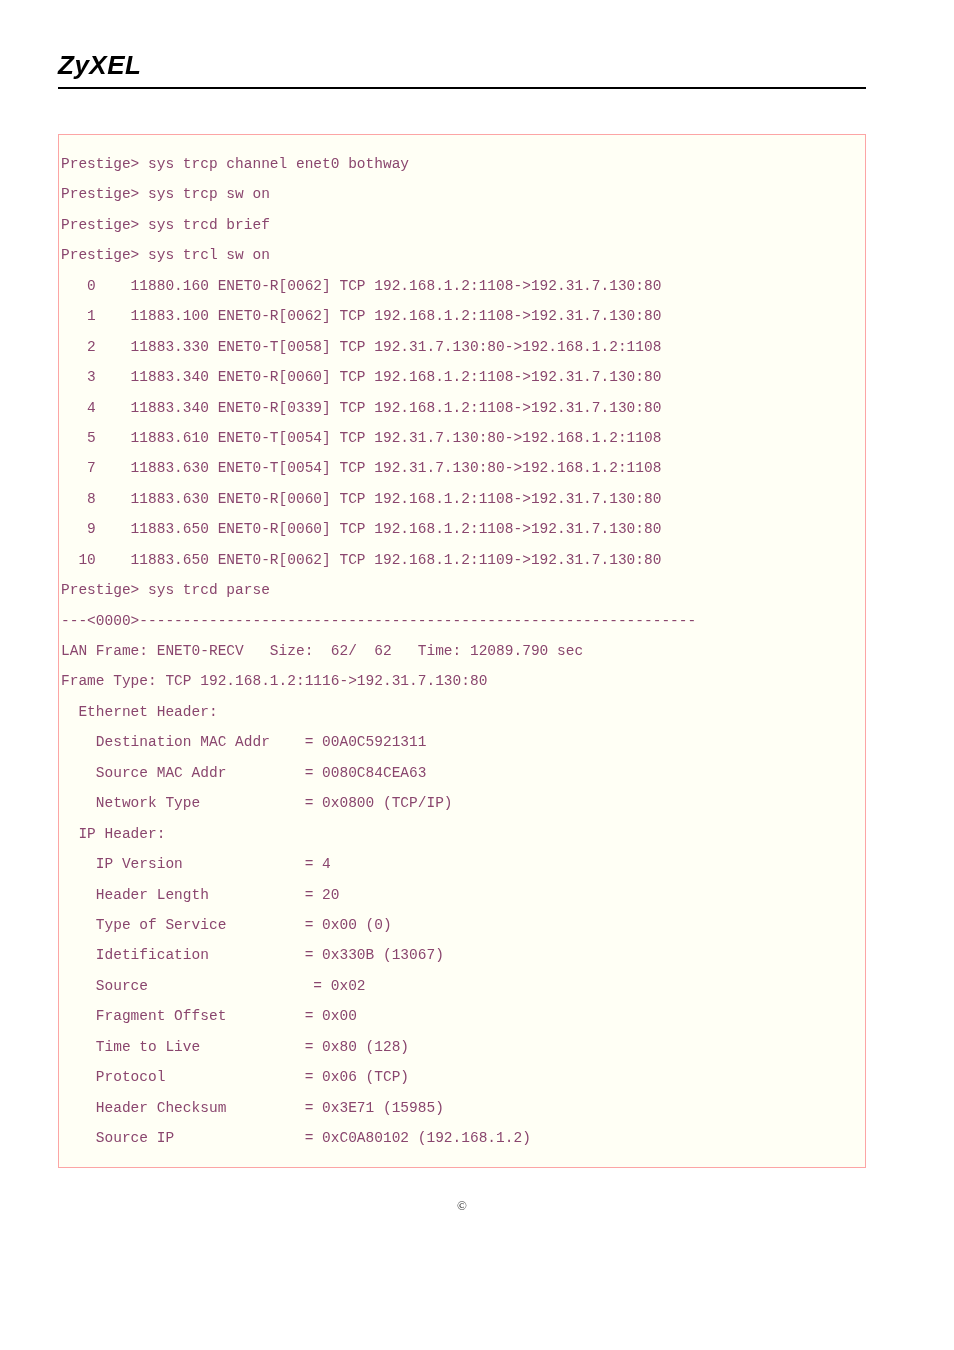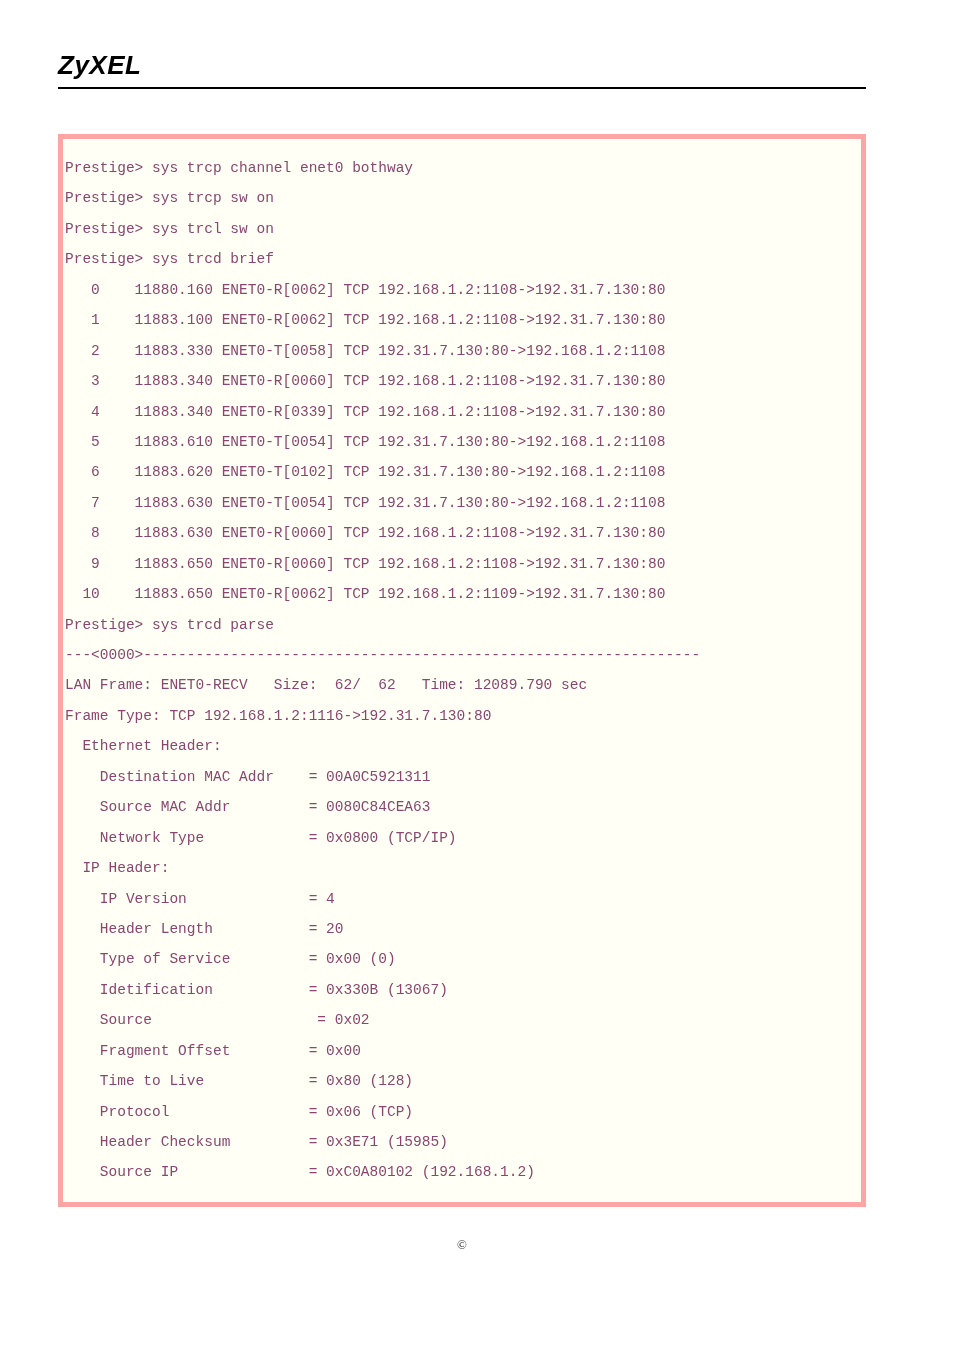--- a/index.html
+++ b/index.html
@@ -16,21 +16,21 @@
     font-family: Arial, Helvetica, sans-serif;
     font-weight: 900;
     font-style: italic;
     font-size: 26px;
     letter-spacing: 0.5px;
     color: #000;
     padding-bottom: 6px;
     border-bottom: 2px solid #000;
   }
   .terminal-box {
-    border: 5px solid #fca5a5;
+    border: 1px solid #fca5a5;
     margin-top: 45px;
     background: #FFFFF5;
     padding: 14px 0 14px 0;
   }
   .line {
     font-family: "Courier New", Courier, monospace;
     font-size: 14.5px;
     color: #8A466E;
     line-height: 2.1;
     white-space: pre;
@@ -46,29 +46,28 @@
 </style>
 </head>
 <body>
 
 <div class="page">
   <div class="header">ZyXEL</div>
 
   <div class="terminal-box">
     <div class="line">Prestige&gt; sys trcp channel enet0 bothway</div>
     <div class="line">Prestige&gt; sys trcp sw on</div>
+    <div class="line">Prestige&gt; sys trcd brief</div>
     <div class="line">Prestige&gt; sys trcl sw on</div>
-    <div class="line">Prestige&gt; sys trcd brief</div>
     <div class="line">   0    11880.160 ENET0-R[0062] TCP 192.168.1.2:1108-&gt;192.31.7.130:80</div>
     <div class="line">   1    11883.100 ENET0-R[0062] TCP 192.168.1.2:1108-&gt;192.31.7.130:80</div>
     <div class="line">   2    11883.330 ENET0-T[0058] TCP 192.31.7.130:80-&gt;192.168.1.2:1108</div>
     <div class="line">   3    11883.340 ENET0-R[0060] TCP 192.168.1.2:1108-&gt;192.31.7.130:80</div>
     <div class="line">   4    11883.340 ENET0-R[0339] TCP 192.168.1.2:1108-&gt;192.31.7.130:80</div>
     <div class="line">   5    11883.610 ENET0-T[0054] TCP 192.31.7.130:80-&gt;192.168.1.2:1108</div>
-    <div class="line">   6    11883.620 ENET0-T[0102] TCP 192.31.7.130:80-&gt;192.168.1.2:1108</div>
     <div class="line">   7    11883.630 ENET0-T[0054] TCP 192.31.7.130:80-&gt;192.168.1.2:1108</div>
     <div class="line">   8    11883.630 ENET0-R[0060] TCP 192.168.1.2:1108-&gt;192.31.7.130:80</div>
     <div class="line">   9    11883.650 ENET0-R[0060] TCP 192.168.1.2:1108-&gt;192.31.7.130:80</div>
     <div class="line">  10    11883.650 ENET0-R[0062] TCP 192.168.1.2:1109-&gt;192.31.7.130:80</div>
     <div class="line">Prestige&gt; sys trcd parse</div>
     <div class="line">---&lt;0000&gt;----------------------------------------------------------------</div>
     <div class="line">LAN Frame: ENET0-RECV   Size:  62/  62   Time: 12089.790 sec</div>
     <div class="line">Frame Type: TCP 192.168.1.2:1116-&gt;192.31.7.130:80</div>
     <div class="line"></div>
     <div class="line">  Ethernet Header:</div>

